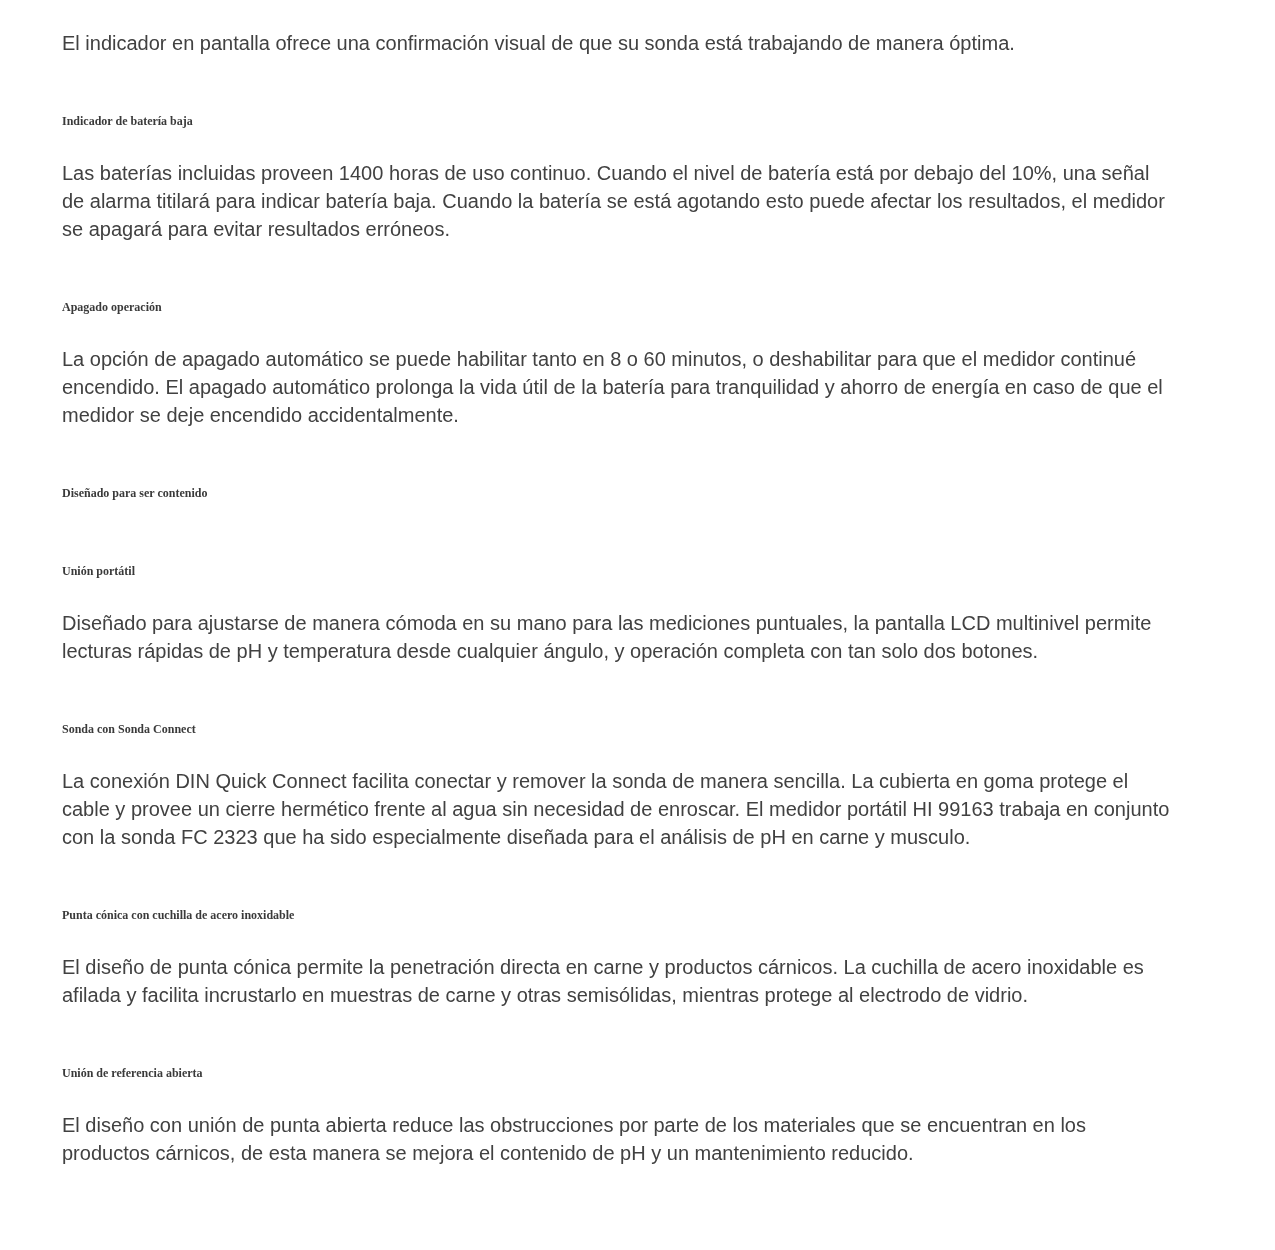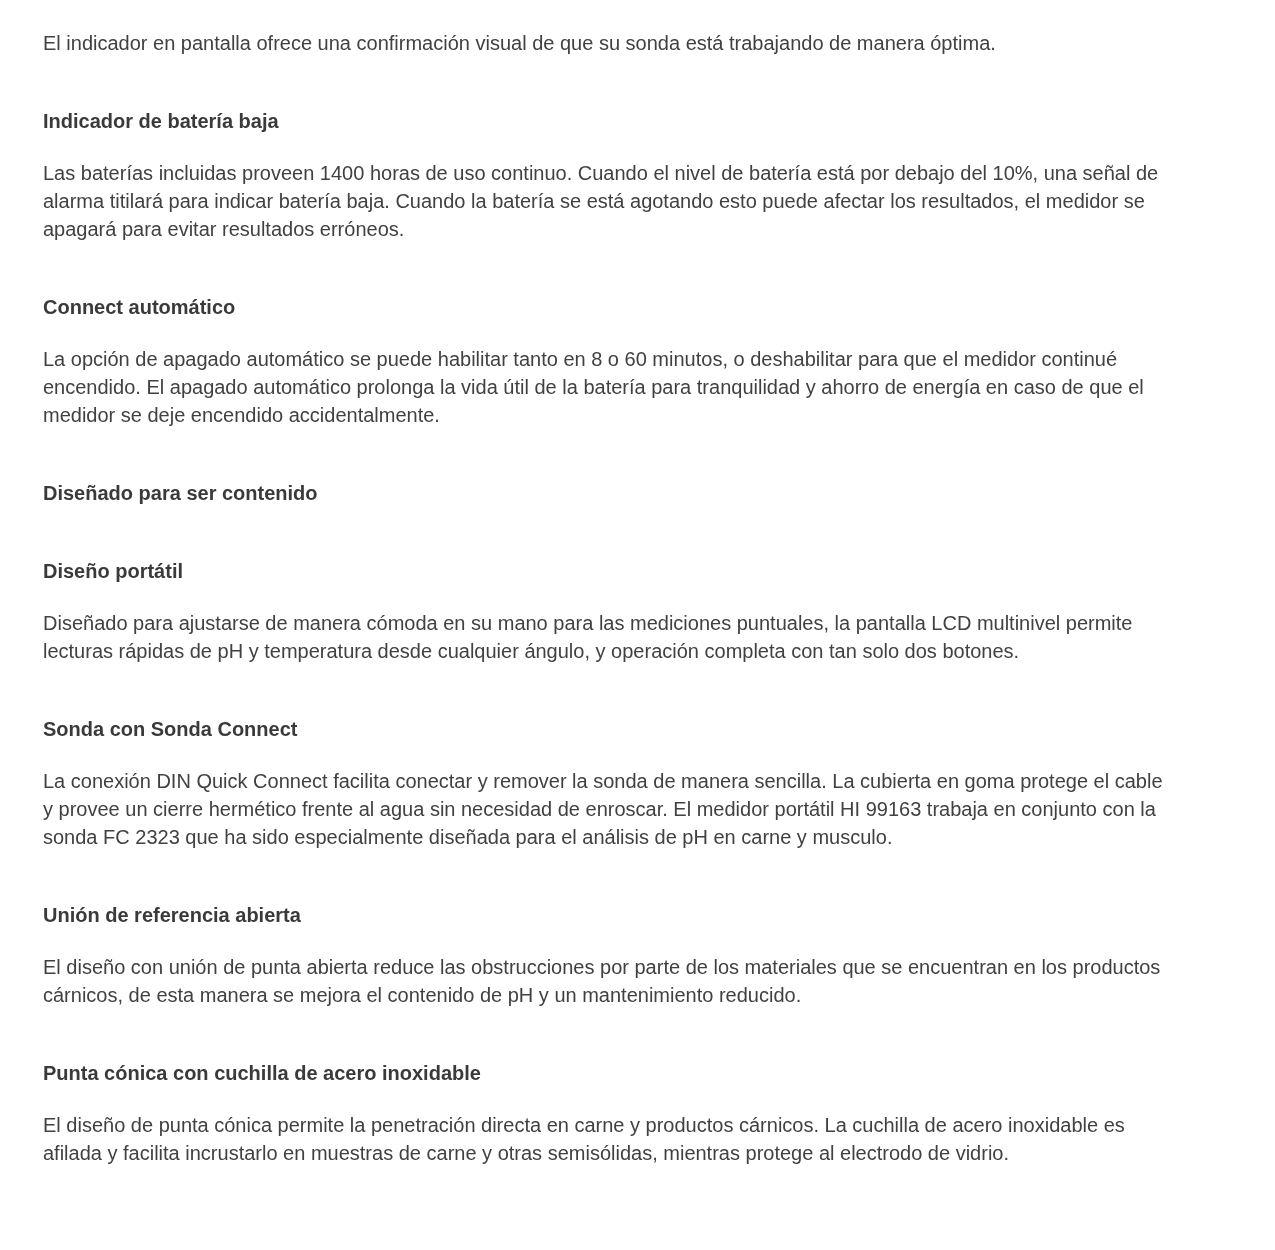--- a/index.html
+++ b/index.html
@@ -8,70 +8,71 @@
     background: #ffffff;
   }
   body {
     width: 1275px;
     height: 1250px;
     overflow: hidden;
     font-family: "Liberation Sans", "DejaVu Sans", sans-serif;
     color: #414141;
   }
   .content {
-    padding: 29px 62px 0 43px;
+    padding: 29px 62px 0 62px;
     box-sizing: border-box;
     width: 1235px;
   }
   .intro-paragraph,
   .section-paragraph {
     font-size: 20px;
     line-height: 28px;
     font-weight: 400;
     color: #414141;
     margin: 0;
   }
   .section-heading {
-    font-size: 20px;
+    font-size: 12px;
     line-height: 28px;
     font-weight: 700;
     color: #3a3a3a;
     margin: 50px 0 24px 0;
+    font-family: Liberation Serif, serif;
   }
   .bold {
     font-weight: 400;
   }
 </style>
 </head>
 <body>
 
 <main class="content">
   <p class="intro-paragraph">El indicador en pantalla ofrece una confirmación visual de que su sonda está trabajando de manera óptima.</p>
   <div id="sections-root">
       <section>
         <h3 class="section-heading">Indicador de batería baja</h3>
         <p class="section-paragraph"><span class="">Las baterías incluidas proveen 1400 horas de uso continuo. Cuando el nivel de batería está por debajo del 10%, una señal de alarma titilará para indicar batería baja. Cuando la batería se está agotando esto puede afectar los resultados, el medidor se apagará para evitar resultados erróneos.</span></p>
       </section>
       <section>
-        <h3 class="section-heading">Connect automático</h3>
+        <h3 class="section-heading">Apagado operación</h3>
         <p class="section-paragraph"><span class="">La opción de apagado automático se puede habilitar tanto en 8 o 60 minutos, o deshabilitar para que el medidor continué encendido. El apagado automático prolonga la vida útil de la batería para tranquilidad y ahorro de energía en caso de que el medidor se deje encendido accidentalmente.</span></p>
       </section>
       <section>
         <h3 class="section-heading">Diseñado para ser contenido</h3>
       </section>
       <section>
-        <h3 class="section-heading">Diseño portátil</h3>
+        <h3 class="section-heading">Unión portátil</h3>
         <p class="section-paragraph"><span class="">Diseñado para ajustarse de manera cómoda en su mano para las mediciones puntuales, la pantalla LCD multinivel permite lecturas rápidas de pH y temperatura desde cualquier ángulo, y operación completa con tan solo dos botones.</span></p>
       </section>
       <section>
         <h3 class="section-heading">Sonda con Sonda Connect</h3>
         <p class="section-paragraph"><span class="">La conexión DIN Quick Connect facilita conectar y remover la sonda de manera sencilla. La cubierta en goma protege el cable y provee un cierre hermético frente al agua sin necesidad de enroscar. El medidor portátil </span><span class="bold">HI 99163</span><span class=""> trabaja en conjunto con la sonda </span><span class="bold">FC 2323</span><span class=""> que ha sido especialmente diseñada para el análisis de pH en carne y musculo.</span></p>
       </section>
       <section>
+        <h3 class="section-heading">Punta cónica con cuchilla de acero inoxidable</h3>
+        <p class="section-paragraph"><span class="">El diseño de punta cónica permite la penetración directa en carne y productos cárnicos. La cuchilla de acero inoxidable es afilada y facilita incrustarlo en muestras de carne y otras semisólidas, mientras protege al electrodo de vidrio.</span></p>
+      </section>
+      <section>
         <h3 class="section-heading">Unión de referencia abierta</h3>
         <p class="section-paragraph"><span class="">El diseño con unión de punta abierta reduce las obstrucciones por parte de los materiales que se encuentran en los productos cárnicos, de esta manera se mejora el contenido de pH y un mantenimiento reducido.</span></p>
-      </section>
-      <section>
-        <h3 class="section-heading">Punta cónica con cuchilla de acero inoxidable</h3>
-        <p class="section-paragraph"><span class="">El diseño de punta cónica permite la penetración directa en carne y productos cárnicos. La cuchilla de acero inoxidable es afilada y facilita incrustarlo en muestras de carne y otras semisólidas, mientras protege al electrodo de vidrio.</span></p>
       </section>
     </div>
 </main>
 
 </body></html>

